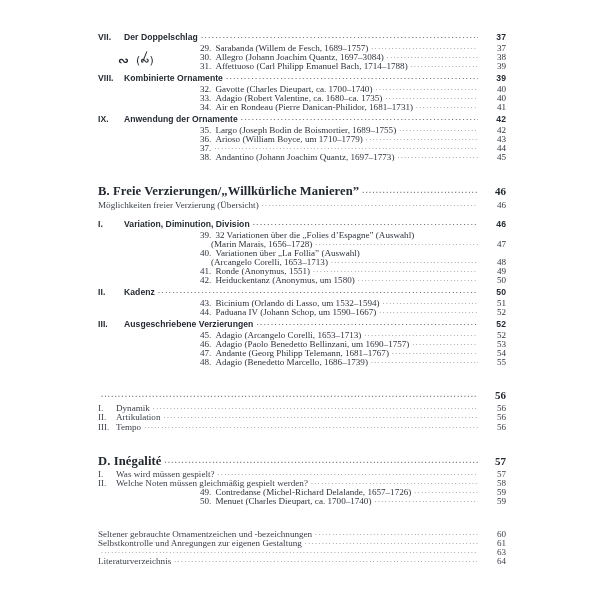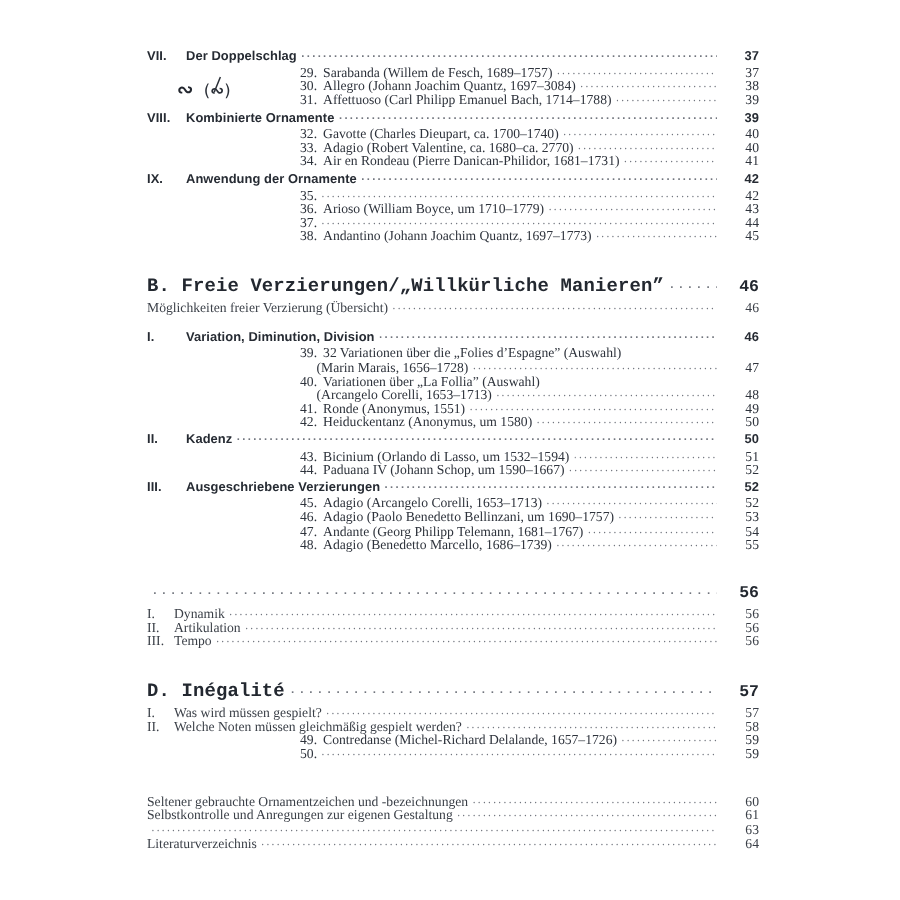--- a/index.html
+++ b/index.html
@@ -51,21 +51,21 @@
     color: #70747d;
     font-size: 7.5px;
   }
   .row .pg {
     flex: 0 0 26px;
     text-align: right;
   }
 
   
   .major {
-    font-family: Liberation Mono, monospace;
+    font-family: Liberation Serif, serif;
     font-weight: bold;
     font-size: 12.6px;
     color: #232830;
     margin-bottom: 3px;
   }
   .major .label { letter-spacing: 0.1px; }
   .major .pg { font-size: 11px; }
 
   
   .chap {
@@ -193,21 +193,21 @@
     <div class="gap-s"></div>
 
     <div class="row entry">
       <span class="label">32.</span>
       <span class="label" style="padding-left:4px">Gavotte (Charles Dieupart, ca. 1700–1740)</span>
       <span class="leader">....................................................................................................................................................................................</span>
       <span class="pg">40</span>
     </div>
     <div class="row entry">
       <span class="label">33.</span>
-      <span class="label" style="padding-left:4px">Adagio (Robert Valentine, ca. 1680–ca. 2770)</span>
+      <span class="label" style="padding-left:4px">Adagio (Robert Valentine, ca. 1680–ca. 1735)</span>
       <span class="leader">....................................................................................................................................................................................</span>
       <span class="pg">40</span>
     </div>
     <div class="row entry">
       <span class="label">34.</span>
       <span class="label" style="padding-left:4px">Air en Rondeau (Pierre Danican-Philidor, 1681–1731)</span>
       <span class="leader">....................................................................................................................................................................................</span>
       <span class="pg">41</span>
     </div>
     <div class="gap-s"></div>
@@ -215,20 +215,21 @@
     <div class="row chap">
       <span class="num">IX.</span>
       <span class="label">Anwendung der Ornamente</span>
       <span class="leader">....................................................................................................................................................................................</span>
       <span class="pg">42</span>
     </div>
     <div class="gap-s"></div>
 
     <div class="row entry">
       <span class="label">35.</span>
+      <span class="label" style="padding-left:4px">Largo (Joseph Bodin de Boismortier, 1689–1755)</span>
       <span class="leader">....................................................................................................................................................................................</span>
       <span class="pg">42</span>
     </div>
     <div class="row entry">
       <span class="label">36.</span>
       <span class="label" style="padding-left:4px">Arioso (William Boyce, um 1710–1779)</span>
       <span class="leader">....................................................................................................................................................................................</span>
       <span class="pg">43</span>
     </div>
     <div class="row entry">
@@ -400,20 +401,21 @@
     </div>
 
     <div class="row entry">
       <span class="label">49.</span>
       <span class="label" style="padding-left:4px">Contredanse (Michel-Richard Delalande, 1657–1726)</span>
       <span class="leader">....................................................................................................................................................................................</span>
       <span class="pg">59</span>
     </div>
     <div class="row entry">
       <span class="label">50.</span>
+      <span class="label" style="padding-left:4px">Menuet (Charles Dieupart, ca. 1700–1740)</span>
       <span class="leader">....................................................................................................................................................................................</span>
       <span class="pg">59</span>
     </div>
 
     <div class="gap-xl"></div>
 
     <div class="row plain">
       <span class="label">Seltener gebrauchte Ornamentzeichen und -bezeichnungen</span>
       <span class="leader">....................................................................................................................................................................................</span>
       <span class="pg">60</span>

